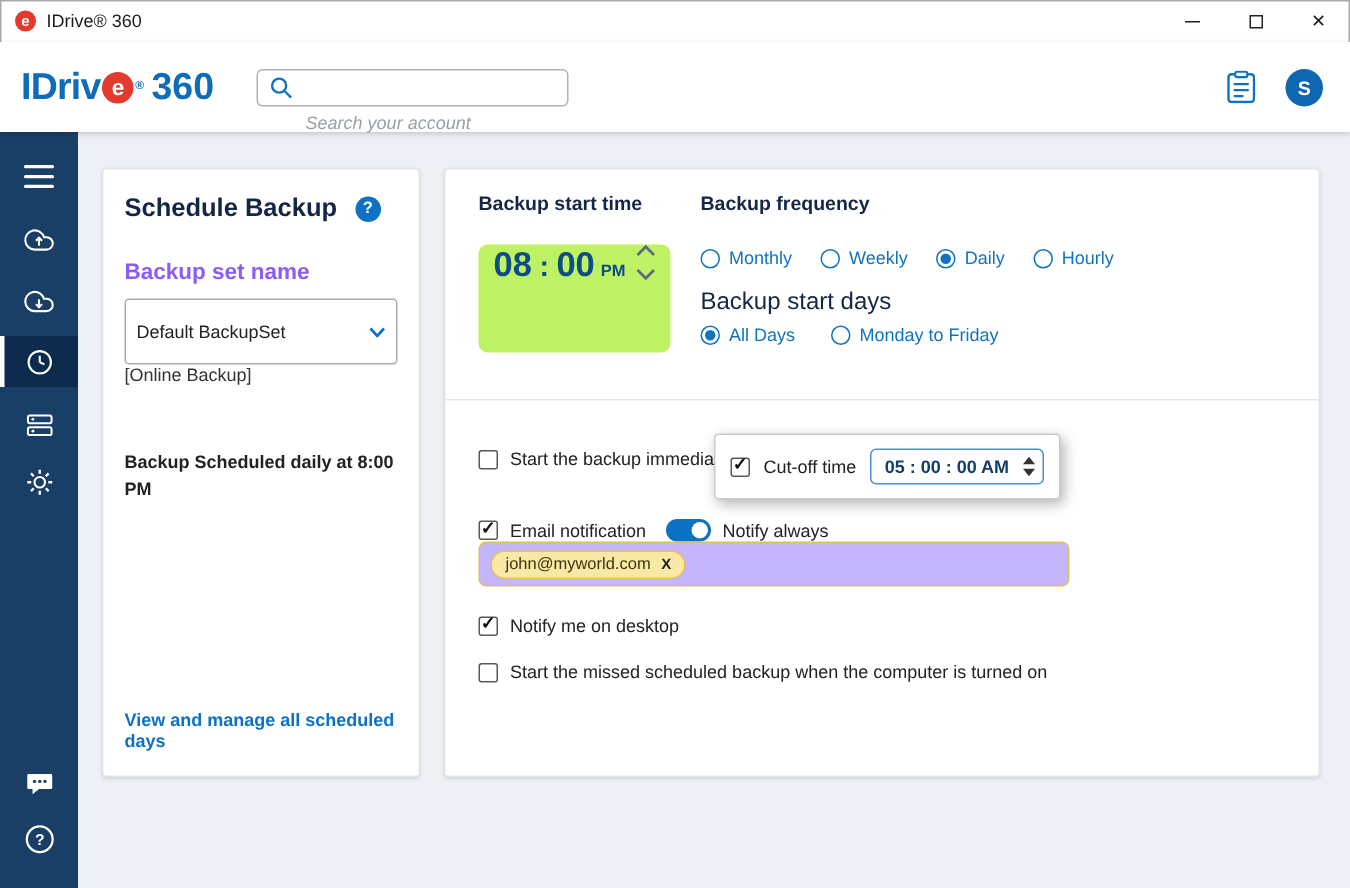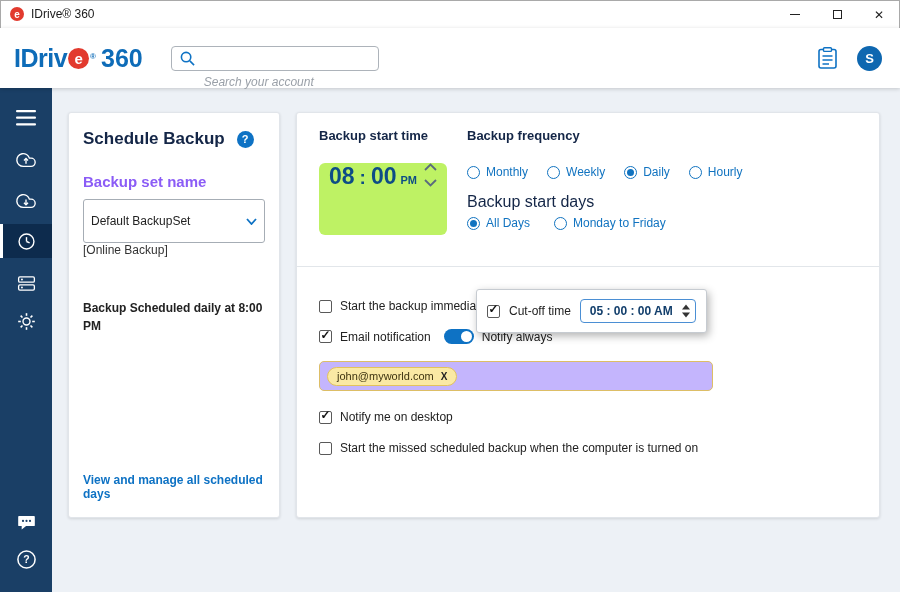--- a/index.html
+++ b/index.html
@@ -303,21 +303,21 @@
           <span class="cutoff-label">Cut-off time</span>
           <span class="cutoff-time-box">
             <span>05 : 00 : 00 AM</span>
             <span class="spin-arrows">
               <span class="tri-up"></span>
               <span class="tri-down"></span>
             </span>
           </span>
         </div>
 
-        <div class="opt-row" style="left:22px; top:216px;">
+        <div class="opt-row" style="left:22px; top:233px;">
           <span class="checkbox checked"></span>
           <span>Email notification</span>
           <span class="toggle"></span>
           <span>Notify always</span>
         </div>
 
         <div class="email-field">
           <span class="email-tag">
             <span>john@myworld.com</span>
             <span class="tagx">X</span>

